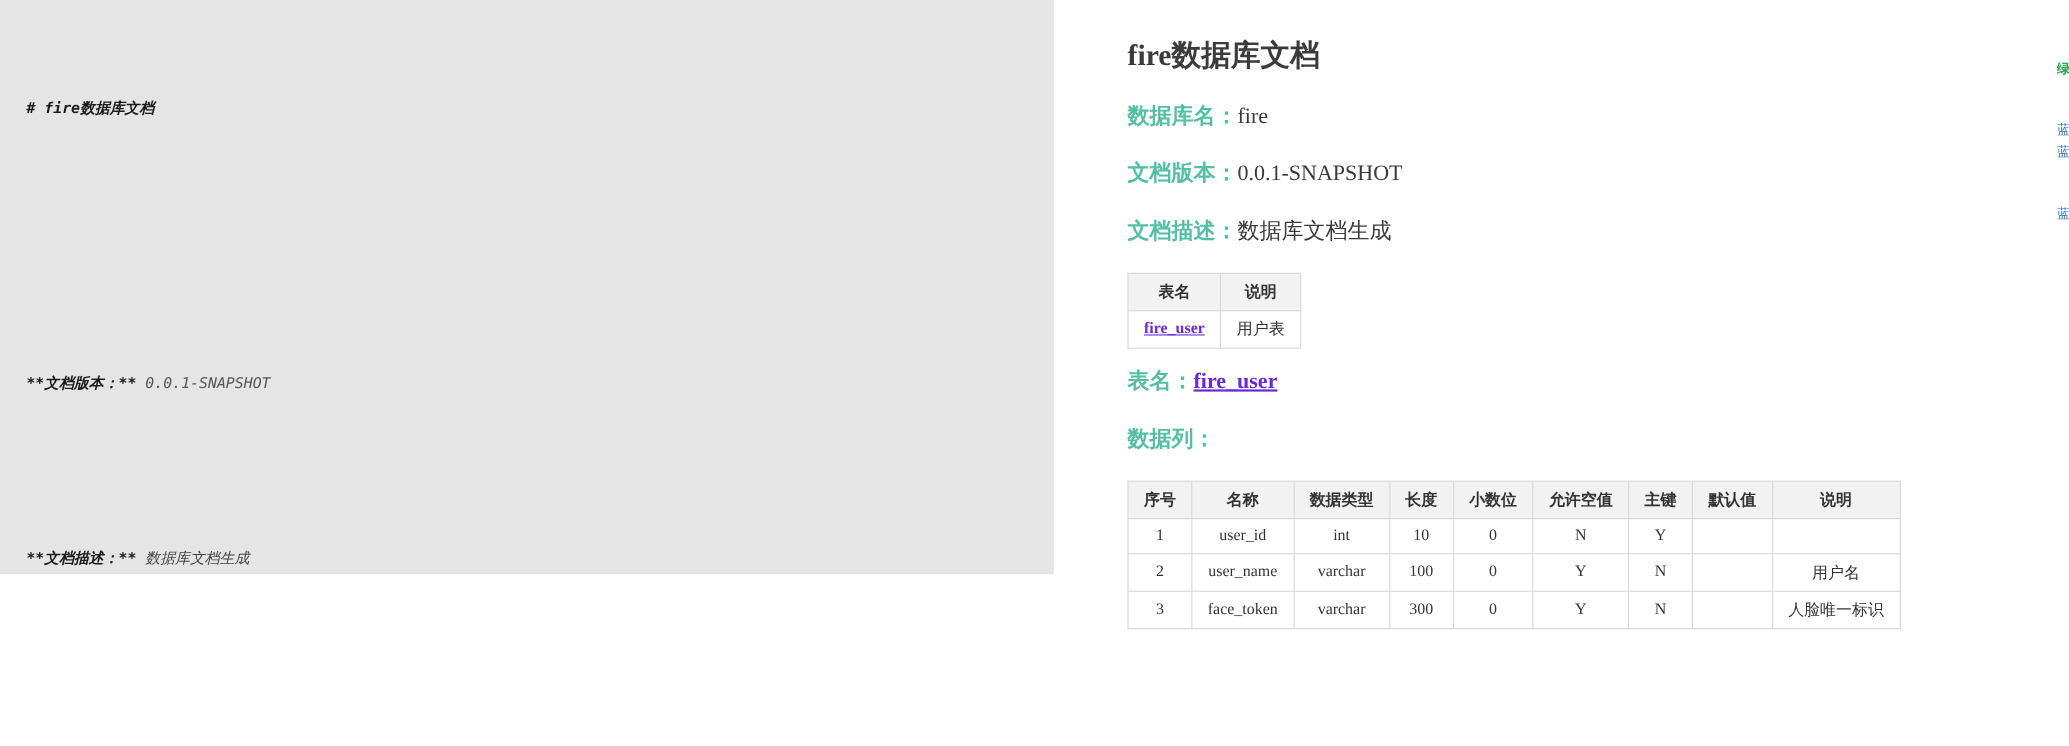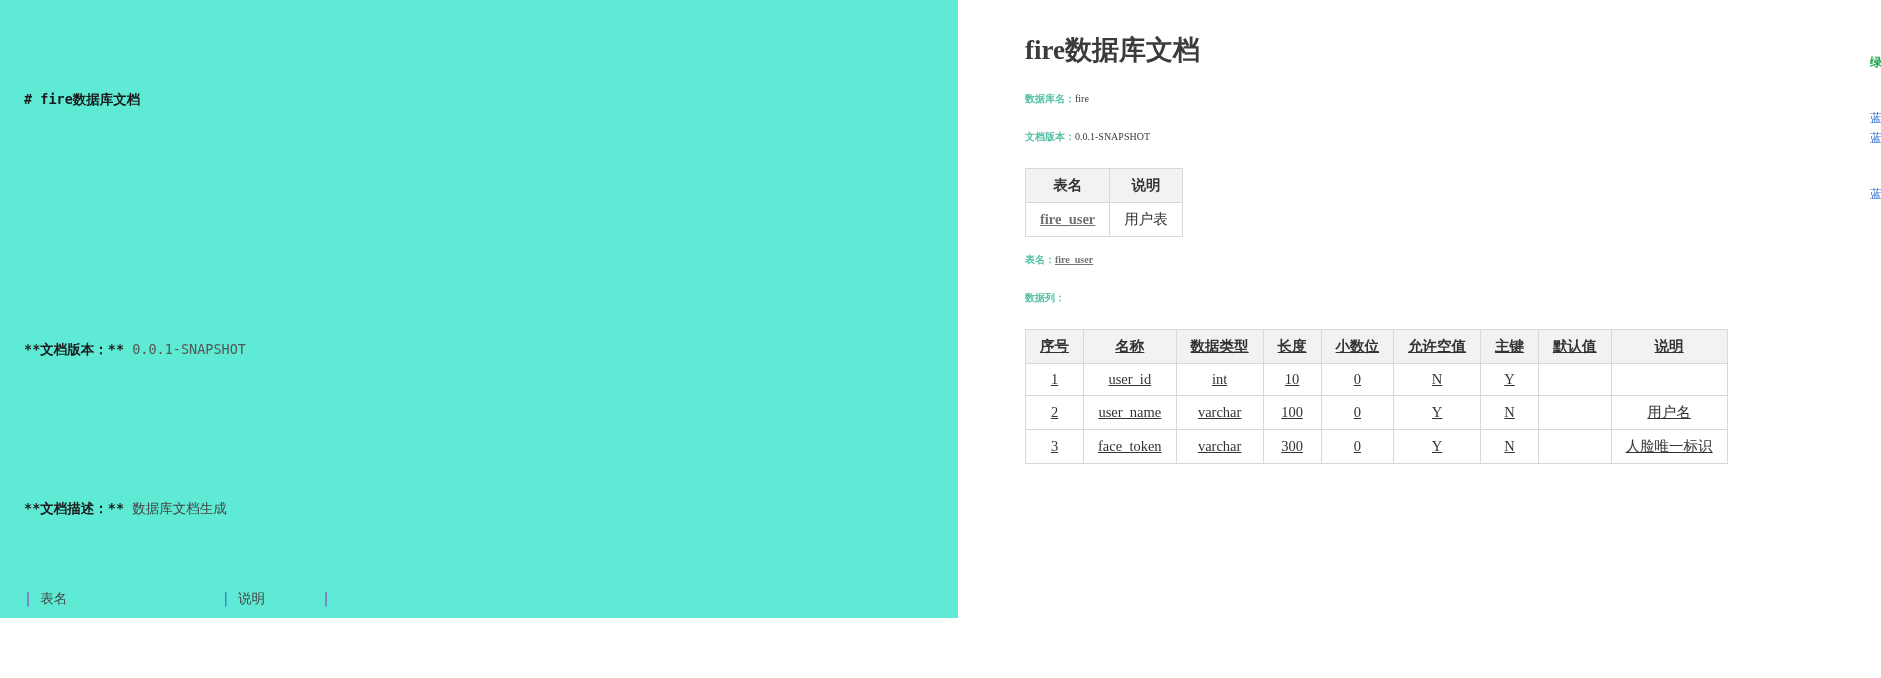--- a/index.html
+++ b/index.html
@@ -14,30 +14,31 @@
     position: relative;
     width: 1881px; height: 678px;
     display: flex;
     flex-direction: row;
     background: #ffffff;
   }
 
   
   .editor-pane {
     width: 958px;
-    height: 618px;
-    background: #5eead4;
+    height: 522px;
+    background: #e5e5e5;
     position: relative;
     overflow: hidden;
     padding: 20px 0 0 24px;
     font-family: "DejaVu Sans Mono", "Liberation Mono", monospace;
     font-size: 13.5px;
     line-height: 22.7px;
     color: #333333;
     white-space: pre;
+    font-style: italic;
   }
   .ed-line { white-space: pre; height: 22.7px; }
   .ed-line.blank { height: 22.7px; }
   .tok-strong  { color: #1b1b1b; font-weight: bold; }
   .tok-plain   { color: #555555; }
   .tok-h1      { color: #1b1b1b; font-weight: bold; }
   .tok-pipe    { color: #7a4fbd; }
   .tok-pipe2   { color: #3c6ac4; }
   .tok-cjk     { color: #444444; }
 
@@ -73,32 +74,32 @@
   }
   .pv-title {
     font-family: "Liberation Serif", "DejaVu Serif", serif;
     font-size: 27px;
     font-weight: bold;
     color: #3b3b3b;
     margin: 0 0 26px 0;
     line-height: 1.2;
   }
   .pv-field {
-    font-size: 10px;
+    font-size: 20px;
     margin: 0 0 24px 0;
     line-height: 1.4;
     color: #3a3a3a;
   }
   .pv-label {
     color: #53c0a5;
     font-weight: bold;
   }
   .pv-val { color: #3a3a3a; }
   .pv-link {
-    color: #737373;
+    color: #6d28d9;
     font-weight: bold;
     text-decoration: underline;
     cursor: pointer;
     text-align: center;
   }
 
   table.pv-table {
     border-collapse: collapse;
     margin: 0 0 16px 0;
     font-size: 14.5px;
@@ -117,21 +118,21 @@
   }
   table.pv-table td { background: #ffffff; }
 
   
   .tbl-small { margin-top: 2px; margin-bottom: 14px; }
   .tbl-small th { text-align: left; padding: 7px 16px; }
   .tbl-small td { text-align: left; padding: 7px 16px; }
   .tbl-small td.link-cell { text-align: center; }
 
   
-  .tbl-cols { margin-top: 10px; text-decoration: underline; }
+  .tbl-cols { margin-top: 10px; }
   .tbl-cols th { padding: 9px 18px; }
   .tbl-cols td { padding: 9px 18px; height: 30px; }
   .tbl-cols td.empty { }
 
   
   .far-pane {
     position: absolute;
     top: 0; right: 0;
     width: 11px;
     height: 678px;
@@ -201,20 +202,23 @@
       <h1 class="pv-title">fire数据库文档</h1>
 
       <p class="pv-field">
         <span class="pv-label">数据库名：</span><span class="pv-val">fire</span>
       </p>
 
       <p class="pv-field">
         <span class="pv-label">文档版本：</span><span class="pv-val">0.0.1-SNAPSHOT</span>
       </p>
 
+      <p class="pv-field">
+        <span class="pv-label">文档描述：</span><span class="pv-val">数据库文档生成</span>
+      </p>
 
       <table class="pv-table tbl-small">
         <thead>
           <tr>
             <th>表名</th>
             <th>说明</th>
           </tr>
         </thead>
         <tbody>
           <tr>

